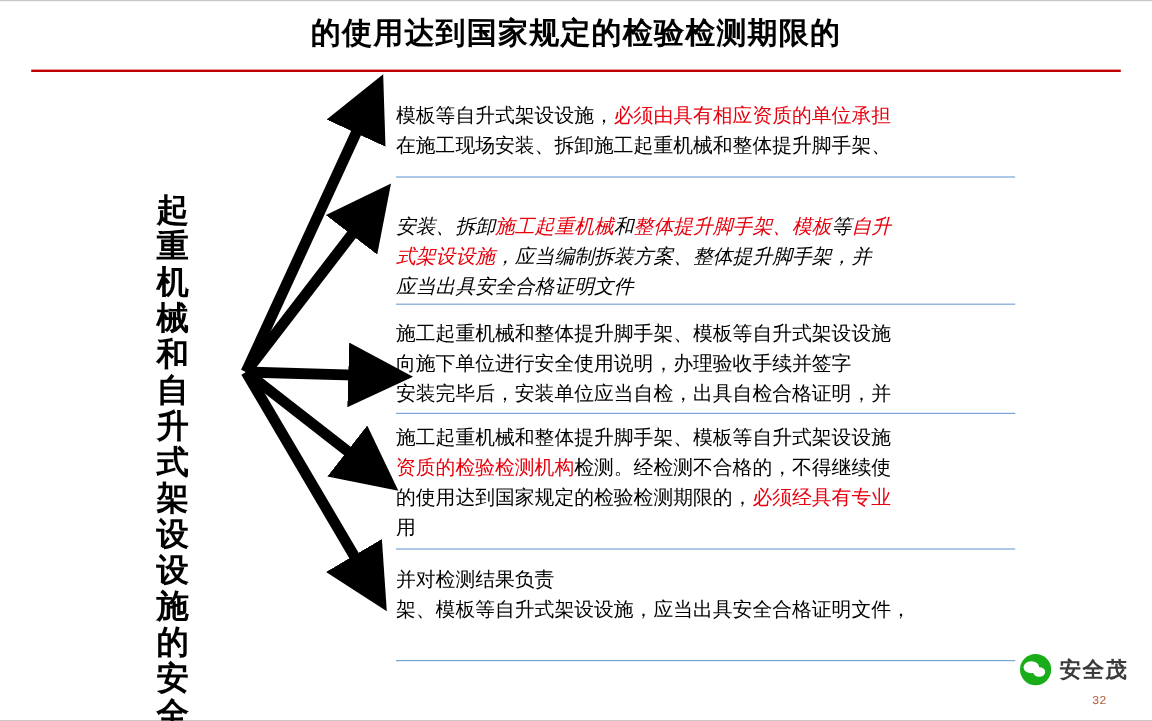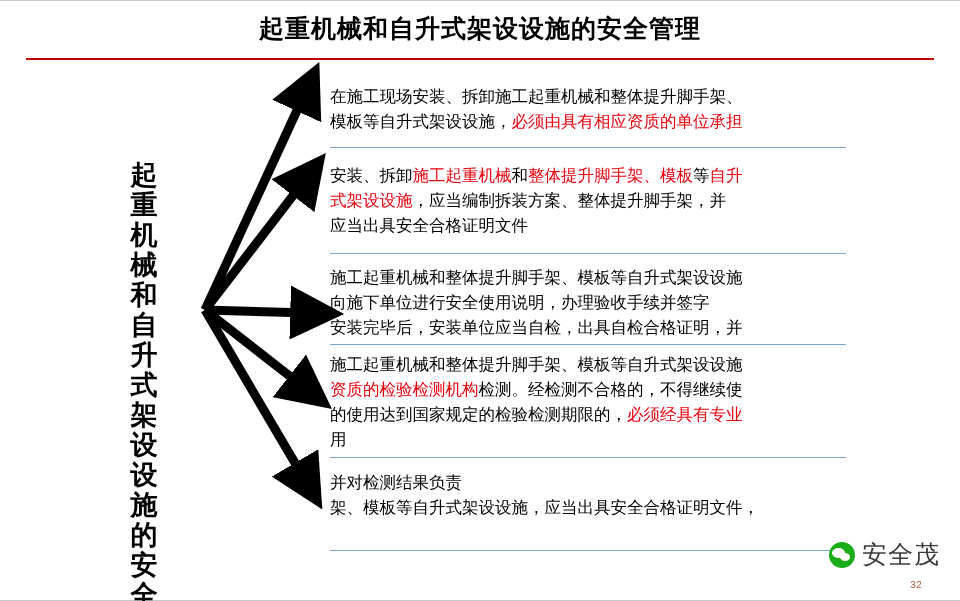--- a/index.html
+++ b/index.html
@@ -129,22 +129,22 @@
   .logo-mark::before {
     width: 13px; height: 10px;
     left: 3px; top: 6px;
   }
   .logo-mark::after {
     width: 10px; height: 8px;
     left: 11px; top: 11px;
   }
   .logo-text {
     font-family: "Liberation Serif", "DejaVu Serif", serif;
-    font-size: 25px;
-    font-weight: normal;
+    font-size: 18px;
+    font-weight: bold;
     color: #3b3b3b;
     letter-spacing: 1px;
   }
   .page-num {
     position: absolute;
     right: 38px;
     bottom: 10px;
     font-size: 10px;
     color: #b45c3a;
     font-family: Liberation Mono, monospace;
@@ -152,21 +152,21 @@
 </style>
 </head>
 <body>
 
 <div class="slide">
 
   <div class="edge-top"></div>
   <div class="edge-bottom"></div>
 
   <div class="title-bar">
-    <div class="title-text">起重机械和自升式架设设施的安全管理</div>
+    <div class="title-text">的使用达到国家规定的检验检测期限的</div>
   </div>
   <div class="title-rule"></div>
 
   <div class="left-label">
     <span>起</span>
     <span>重</span>
     <span>机</span>
     <span>械</span>
     <span>和</span>
     <span>自</span>
@@ -192,29 +192,29 @@
       <path d="M205,310 L305,93" stroke-width="9" marker-end="url(#ah)"></path>
       <path d="M205,310 L305,180" stroke-width="9" marker-end="url(#ah)"></path>
       <path d="M205,310 L310,313" stroke-width="9" marker-end="url(#ah)"></path>
       <path d="M205,310 L305,388" stroke-width="9" marker-end="url(#ah)"></path>
       <path d="M205,310 L305,480" stroke-width="9" marker-end="url(#ah)"></path>
     </g>
   </svg>
 
   <div class="block" style="top:84px;">
     <div>
+      <span>模板等自升式架设设施，</span><span class="red">必须由具有相应资质的单位承担</span>
+    </div>
+    <div>
       <span>在施工现场安装、拆卸施工起重机械和整体提升脚手架、</span>
     </div>
-    <div>
-      <span>模板等自升式架设设施，</span><span class="red">必须由具有相应资质的单位承担</span>
-    </div>
   </div>
   <div class="blue-line" style="top:147px;"></div>
 
-  <div class="block" style="top:163px;">
+  <div class="block" style="top:176px;font-style:italic;">
     <div>
       <span>安装、拆卸</span><span class="red">施工起重机械</span><span>和</span><span class="red">整体提升脚手架、模板</span><span>等</span><span class="red">自升</span>
     </div>
     <div>
       <span class="red">式架设设施</span><span>，应当编制拆装方案、整体提升脚手架，并</span>
     </div>
     <div>
       <span>应当出具安全合格证明文件</span>
     </div>
   </div>

